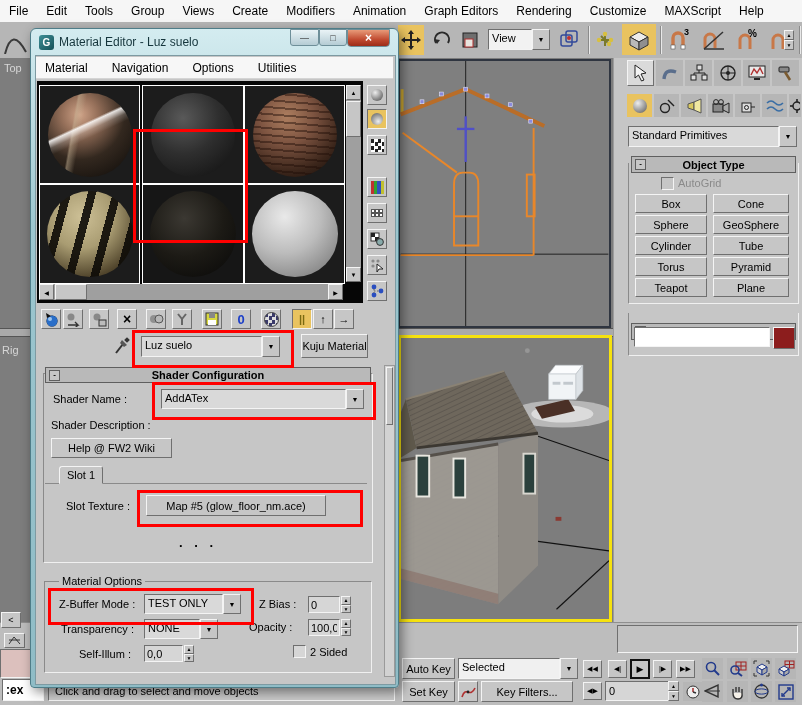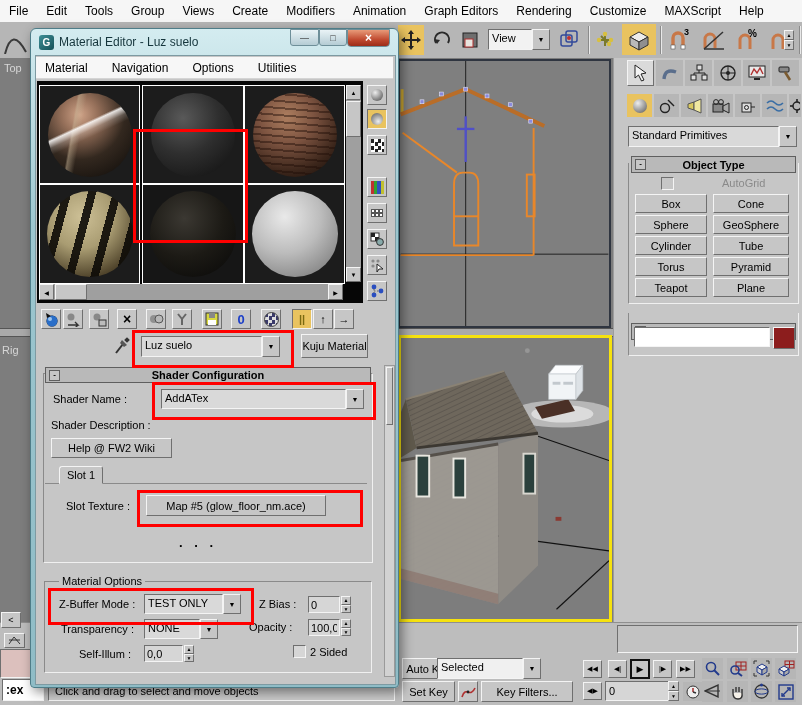--- a/index.html
+++ b/index.html
@@ -345,21 +345,21 @@
       <div class="ddval">Standard Primitives</div>
       <div class="ddarr">▼</div>
     </div>
 
     <div class="ab rollhdr" style="left:17px;top:98px;width:163px;height:15px;">
       <div class="rollminus">-</div>
       <span>Object Type</span>
     </div>
     <div class="ab groupbox" style="left:14px;top:105px;width:169px;height:140px;border-top:none;"></div>
     <div class="ab sunken" style="left:47px;top:119px;width:11px;height:11px;background:#c6c6c6;"></div>
-    <span class="ab" style="left:64px;top:119px;color:#8a8a8a;margin-left:44px;">AutoGrid</span>
+    <span class="ab" style="left:64px;top:119px;color:#8a8a8a;">AutoGrid</span>
     <div class="ab btn raised otbtn" style="left:21px;top:136px;width:72px;height:19px;">
         <span>Box</span>
       </div>
     <div class="ab btn raised otbtn" style="left:99px;top:136px;width:76px;height:19px;">
         <span>Cone</span>
       </div>
     <div class="ab btn raised otbtn" style="left:21px;top:157px;width:72px;height:19px;">
         <span>Sphere</span>
       </div>
     <div class="ab btn raised otbtn" style="left:99px;top:157px;width:76px;height:19px;">
@@ -393,21 +393,21 @@
     <div class="ab raised" style="left:159px;top:269px;width:20px;height:20px;background:#8c1d1d;"></div>
   </div>
 
   <div class="ab" style="left:0;top:622px;width:802px;height:83px;background:#bdbdbd;border-top:1px solid #8f8f8f;">
 
     <div class="ab sunken" style="left:617px;top:2px;width:179px;height:26px;background:#c2c2c2;"></div>
 
     <div class="ab btn raised" style="left:402px;top:35px;width:53px;height:21px;">
         <span>Auto Key</span>
       </div>
-    <div class="ab dd" style="left:437px;top:35px;width:104px;height:21px;">
+    <div class="ab dd" style="left:458px;top:35px;width:120px;height:21px;">
       <div class="ddval" style="background:#f0f0f0;">Selected</div>
       <div class="ddarr">▼</div>
     </div>
     <div class="ab btn raised" style="left:583px;top:37px;width:19px;height:18px;font-size:7px;">
         <span>◀◀</span>
       </div>
     <div class="ab btn raised" style="left:608px;top:37px;width:19px;height:18px;font-size:7px;">
         <span>◀|</span>
       </div>
     <div class="ab btn raised" style="left:630px;top:36px;width:20px;height:20px;font-size:9px;border:2px solid #111;background:#c6c6c6;">

